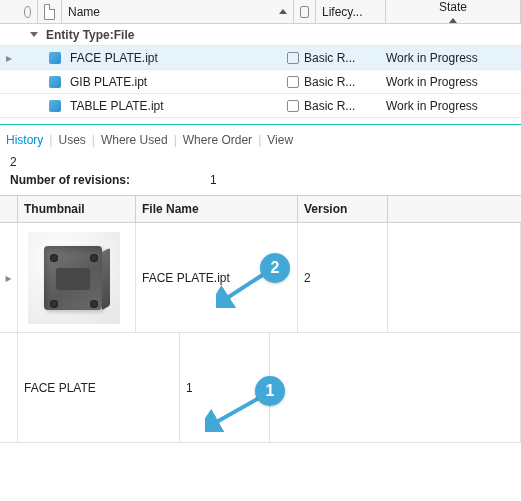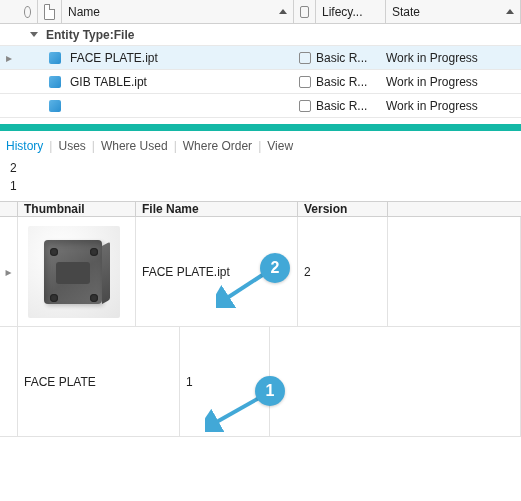--- a/index.html
+++ b/index.html
@@ -1,47 +1,47 @@
 <!DOCTYPE html>
 <html><head>
 <meta charset="utf-8">
 <style>
   * { margin: 0; padding: 0; box-sizing: border-box; }
   body { font-family: "Segoe UI", Tahoma, sans-serif; font-size: 12px; color: #222; background: #fff; width: 521px; height: 501px; overflow: hidden; position: relative; }
   .hdr-row { display: flex; align-items: center; height: 24px; background: #f7f7f7; border-bottom: 1px solid #d0d0d0; text-align: center; }
   .hdr-cell { display: flex; align-items: center; padding: 0 6px; border-right: 1px solid #d0d0d0; height: 100%; }
   .hdr-name { flex: 1; }
   .hdr-life { width: 70px; }
-  .hdr-state { width: 135px; }
+  .hdr-state { width: 135px; flex-direction: column; }
   .radio-ph { width: 12px; height: 12px; border: 1px solid #8a8a8a; border-radius: 50%; display: inline-block; }
   .chk-ph { width: 12px; height: 12px; border: 1px solid #8a8a8a; border-radius: 2px; display: inline-block; }
   .doc-icon { width: 14px; height: 16px; position: relative; display: inline-block; }
   .doc-icon::before { content: ""; position: absolute; inset: 0; border: 1px solid #888; background: #fff; border-radius: 1px; }
   .doc-icon::after { content: ""; position: absolute; top: 0; right: 0; width: 5px; height: 5px; border-left: 1px solid #888; border-bottom: 1px solid #888; background: #f7f7f7; }
   .tri-up { width: 0; height: 0; border-left: 4px solid transparent; border-right: 4px solid transparent; border-bottom: 5px solid #555; display: inline-block; }
   .tri-down-s { width: 0; height: 0; border-left: 4px solid transparent; border-right: 4px solid transparent; border-top: 5px solid #666; display: inline-block; }
   .group-row { display: flex; align-items: center; height: 22px; padding-left: 30px; font-weight: 600; border-bottom: 1px solid #e8e8e8; color: #444; }
   .data-row { display: flex; align-items: center; height: 24px; border-bottom: 1px solid #e8e8e8; }
   .data-row.selected { background: #e6f3fb; }
   .row-handle { width: 18px; text-align: center; color: #888; }
   .cell-name { flex: 1; display: flex; align-items: center; gap: 8px; padding-left: 30px; }
   .cell-life { width: 70px; display: flex; align-items: center; gap: 4px; }
-  .cell-state { width: 135px; }
+  .cell-state { width: 135px; margin-left: 12px; }
   .ipt-icon { width: 14px; height: 14px; display: inline-block; position: relative; }
   .ipt-icon::before { content: ""; position: absolute; inset: 1px; background: linear-gradient(135deg, #5cb3e6 0%, #2a8fd0 100%); border-radius: 2px; }
-  .tabs { display: flex; gap: 6px; padding: 8px 6px 6px; color: #555; border-top: 7px solid #14b8a6; margin-top: 6px; }
+  .tabs { display: flex; gap: 6px; padding: 8px 6px 6px; color: #555; border-top: 1px solid #14b8a6; margin-top: 6px; }
   .tab { cursor: pointer; }
   .tab.active { color: #008fd6; }
   .tab-sep { color: #ccc; }
   .meta { padding: 0 10px 6px; }
   .meta-row { display: flex; height: 18px; align-items: center; }
   .meta-label { width: 200px; font-weight: 600; }
   .meta-val { width: 80px; }
   .meta-extra { color: #555; }
-  .grid-hdr { display: flex; height: 16px; background: #f7f7f7; border-top: 1px solid #d0d0d0; border-bottom: 1px solid #d0d0d0; }
+  .grid-hdr { display: flex; height: 28px; background: #f7f7f7; border-top: 1px solid #d0d0d0; border-bottom: 1px solid #d0d0d0; }
   .g-h { border-right: 1px solid #d0d0d0; display: flex; align-items: center; padding: 0 6px; font-weight: 600; }
   .g-handle { width: 18px; }
   .g-thumb { width: 118px; }
   .g-fname { width: 162px; }
   .g-ver { width: 90px; }
   .g-rev { flex: 1; }
   .grid-row { display: flex; height: 110px; border-bottom: 1px solid #e2e2e2; }
   .g-c { border-right: 1px solid #e2e2e2; display: flex; align-items: center; padding: 0 6px; }
   .grid-row .g-handle { justify-content: center; color: #888; }
   .thumb-img { width: 100px; height: 100px; position: relative; }
@@ -101,34 +101,35 @@
       </div>
       <div class="cell-life">
         <span>Basic R...</span>
       </div>
       <div class="cell-state"><span>Work in Progress</span></div>
     </div>
     <div class="data-row">
       <div class="row-handle"></div>
       <div class="cell-name">
         <span class="ipt-icon"></span>
-        <span>GIB TABLE.ipt</span>
+        <span>GIB PLATE.ipt</span>
       </div>
       <div style="width:22px;display:flex;justify-content:center;">
         <span class="chk-ph"></span>
       </div>
       <div class="cell-life">
         <span>Basic R...</span>
       </div>
       <div class="cell-state"><span>Work in Progress</span></div>
     </div>
     <div class="data-row">
       <div class="row-handle"></div>
       <div class="cell-name">
         <span class="ipt-icon"></span>
+        <span>TABLE PLATE.ipt</span>
       </div>
       <div style="width:22px;display:flex;justify-content:center;">
         <span class="chk-ph"></span>
       </div>
       <div class="cell-life">
         <span>Basic R...</span>
       </div>
       <div class="cell-state"><span>Work in Progress</span></div>
     </div>
   </div>
@@ -143,20 +144,21 @@
   <span class="tab">Where Order</span>
     <span class="tab-sep">|</span>
   <span class="tab">View</span>
 </div>
 
 <div class="meta">
   <div class="meta-row">
     <span class="meta-val">2</span>
   </div>
   <div class="meta-row">
+    <span class="meta-label">Number of revisions:</span>
     <span class="meta-val">1</span>
   </div>
 </div>
 
 <div class="grid-hdr">
   <div class="g-h g-handle"></div>
   <div class="g-h g-thumb">Thumbnail</div>
   <div class="g-h g-fname">File Name</div>
   <div class="g-h g-ver">Version</div>
 </div>

